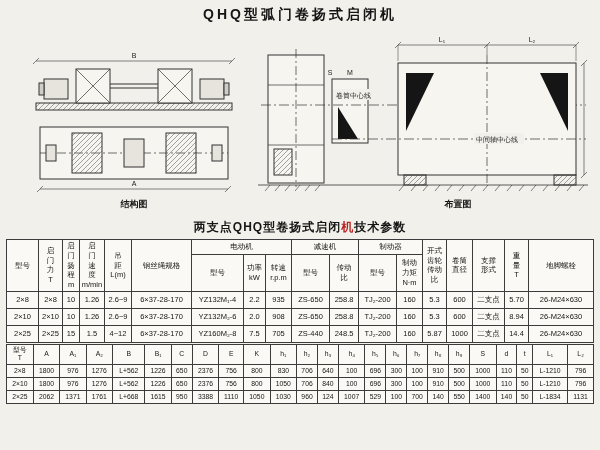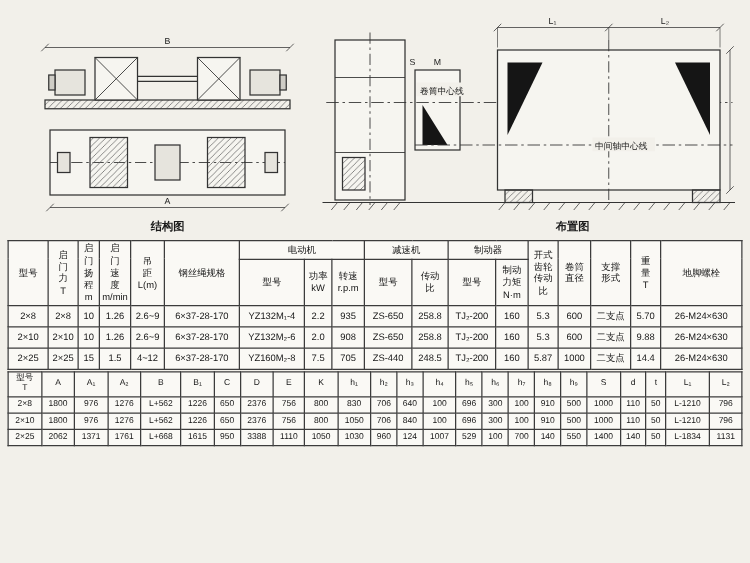--- a/index.html
+++ b/index.html
@@ -36,20 +36,21 @@
   #t1 td { height:17px; white-space:nowrap; }
   #t2 { table-layout:auto; font-size:6.8px; margin-top:1px; }
   #t2 th { font-weight:normal; white-space:pre-line; line-height:1.25; padding:1px 0; }
   #t2 td { height:13px; white-space:nowrap; padding:0 1px; }
 </style>
 </head>
 <body>
 
 <div class="page">
 
+  <div class="doc-title">QHQ型弧门卷扬式启闭机</div>
 
   <div class="drawings-wrap">
     <svg width="588" height="188" viewBox="0 0 588 188">
       <defs>
         <pattern id="xh" width="5" height="5" patternUnits="userSpaceOnUse">
           <path d="M0,5 L5,0" stroke="#666" stroke-width="0.6"></path>
         </pattern>
       </defs>
 
       <g stroke="#333" fill="none" stroke-width="1">
@@ -130,20 +131,23 @@
       <text x="436" y="15" font-size="7" text-anchor="middle">L₁</text>
       <text x="526" y="15" font-size="7" text-anchor="middle">L₂</text>
       <text x="324" y="48" font-size="7" text-anchor="middle">S</text>
       <text x="344" y="48" font-size="7" text-anchor="middle">M</text>
       <text x="330" y="71" font-size="7">卷筒中心线</text>
       <text x="470" y="115" font-size="7">中间轴中心线</text>
       <text x="452" y="180" font-size="9" font-weight="bold" text-anchor="middle">布置图</text>
     </svg>
   </div>
 
+  <div class="sec-title">
+    <span>两支点QHQ型卷扬式启闭</span><span class="red">机</span><span>技术参数</span>
+  </div>
 
   <table id="t1">
     <colgroup>
       <col style="width:32px">
         <col style="width:24px">
         <col style="width:17px">
         <col style="width:25px">
         <col style="width:27px">
       <col style="width:60px">
         <col style="width:52px">
@@ -242,21 +246,21 @@
           <td>YZ132M₂-6</td>
           <td>2.0</td>
           <td>908</td>
           <td>ZS-650</td>
           <td>258.8</td>
           <td>TJ₂-200</td>
           <td>160</td>
           <td>5.3</td>
           <td>600</td>
           <td>二支点</td>
-          <td>9.88</td>
+          <td>8.94</td>
           <td>26-M24×630</td>
         </tr>
         <tr>
           <td>2×25</td>
           <td>2×25</td>
           <td>15</td>
           <td>1.5</td>
           <td>4~12</td>
           <td>6×37-28-170</td>
           <td>YZ160M₂-8</td>

